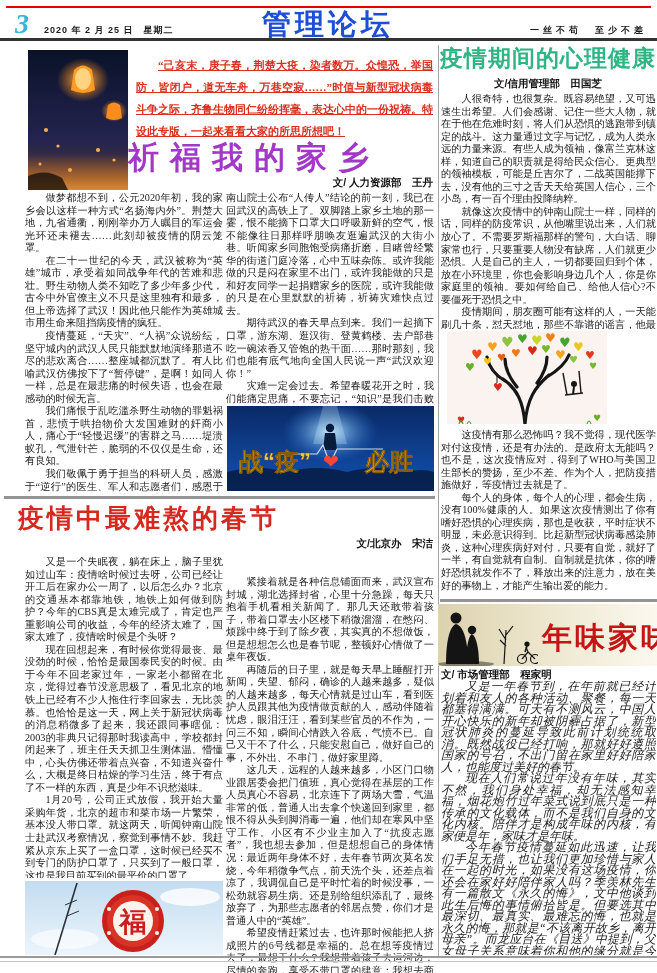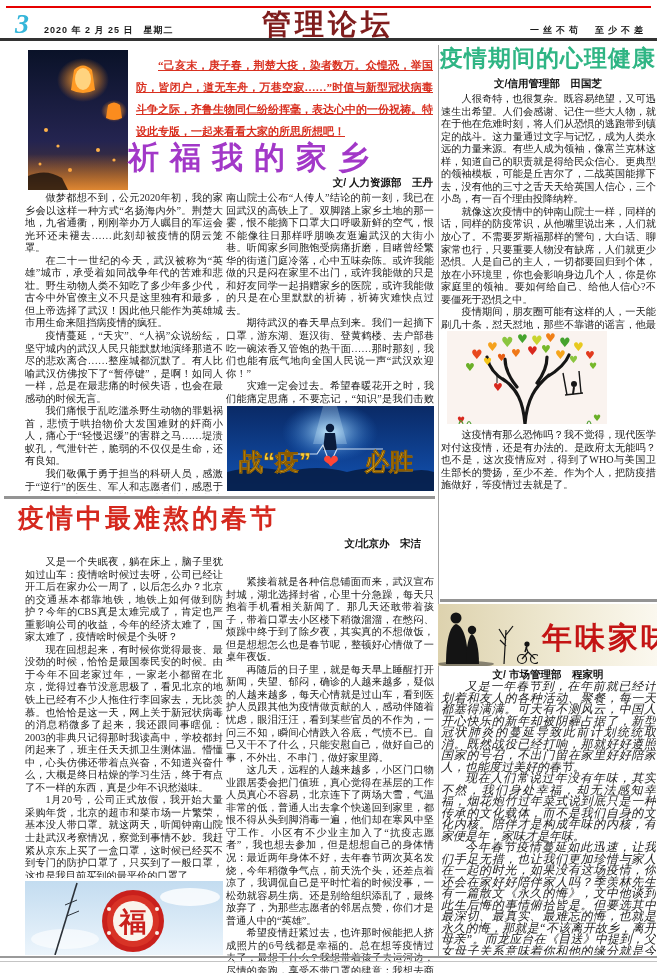--- a/index.html
+++ b/index.html
@@ -6,21 +6,21 @@
   #page{position:relative;width:657px;height:973px;background:#fff;overflow:hidden;
         font-family:"Liberation Serif","DejaVu Serif",serif;color:#1a1a1a;}
   .abs{position:absolute;}
 
   
   .top-red-rule{left:6px;top:6px;width:645px;height:2px;background:#e60000;}
   .pagenum{left:15px;top:8px;font-size:28px;font-weight:bold;font-style:italic;color:#35b5d9;}
   .date{left:44px;top:24px;font-size:9px;font-weight:bold;letter-spacing:1px;color:#1a1a1a;
         font-family:"Liberation Sans","DejaVu Sans",sans-serif;}
   .masthead{left:228px;top:5px;width:200px;text-align:center;font-size:29px;font-weight:bold;
-            color:#7f1d1d;letter-spacing:4px;}
+            color:#1d4ed8;letter-spacing:4px;}
   .motto{right:10px;top:24px;font-size:9px;font-weight:bold;letter-spacing:4px;color:#1a1a1a;
          font-family:"Liberation Sans","DejaVu Sans",sans-serif;}
   .head-rule{left:0;top:38px;width:657px;height:3px;background:#333;}
 
   
   .v-rule{left:438px;top:45px;width:1px;height:911px;background:#a3a3a3;}
   .divider{height:3px;background:#949494;}
   .divider1{left:4px;top:496px;width:431px;}
   .divider2{left:440px;top:599px;width:217px;}
   .bottom-rule-a{left:0;top:956px;width:657px;height:2px;background:#9a9a9a;}
@@ -40,40 +40,40 @@
           letter-spacing:11px;font-family:"Liberation Sans","DejaVu Sans",sans-serif;white-space:nowrap;}
   .author1{left:260px;top:176px;width:173px;text-align:right;}
   .a1c1{left:25px;top:192px;width:198px;height:302px;}
   .a1c2{left:226px;top:192px;width:208px;height:212px;}
   .img-lantern{left:28px;top:50px;}
   .img-battle{left:227px;top:406px;}
 
   
   .title2{left:18px;top:501px;width:400px;text-align:left;font-size:26px;font-weight:bold;
           color:#d5281e;letter-spacing:3px;font-family:"Liberation Sans","DejaVu Sans",sans-serif;}
-  .author2{left:248px;top:537px;width:173px;text-align:right;}
+  .author2{left:260px;top:537px;width:173px;text-align:right;}
   .a2c1{left:25px;top:556px;width:198px;height:322px;}
   .a2c2{left:226px;top:556px;width:208px;height:398px;margin-top:20px;}
   .img-fu{left:25px;top:881px;}
 
   
   .title3{left:440px;top:43px;width:217px;font-size:23px;font-weight:bold;color:#2fb584;
           letter-spacing:1px;font-family:"Liberation Sans","DejaVu Sans",sans-serif;white-space:nowrap;}
   .author3{left:441px;top:77px;width:214px;text-align:center;}
   .a3top{left:441px;top:93px;width:215px;height:236px;}
   .img-tree{left:447px;top:331px;}
   .a3bottom{left:441px;top:429px;width:215px;height:168px;}
 
   
   .a4block{left:438px;top:604px;width:219px;height:62px;
            background:linear-gradient(90deg,#ddd2ae 0%,#efe9d2 55%,#fbf8ef 100%);}
   .img-family{position:absolute;left:0;top:0;}
   .title4{position:absolute;left:104px;top:14px;width:112px;font-size:30px;font-weight:bold;
           color:#c41414;letter-spacing:3px;white-space:nowrap;}
-  .author4{left:441px;top:668px;width:214px;text-align:center;}
+  .author4{left:441px;top:668px;width:214px;}
   .a4body{left:441px;top:681px;width:215px;height:274px;}
   .a4body p{font-size:12px;line-height:11.5px;font-style:italic;}
 </style>
 </head>
 <body>
 
 <div id="page">
 
   <div class="abs top-red-rule"></div>
   <div class="abs pagenum">3</div>
@@ -231,20 +231,21 @@
       <text x="50" y="30" font-size="10" fill="#e65c12">♥</text>
       <text x="142" y="38" font-size="9" fill="#76b82a">♥</text>
       <text x="10" y="92" font-size="9" fill="#d8281e">♥</text>
       <text x="146" y="90" font-size="9" fill="#6aaf28">♥</text>
     </g>
     <path d="M12 93 q2 -7 4 0 M20 93 q2 -5 4 0 M140 93 q2 -6 4 0" stroke="#4f9e33" stroke-width="1.2" fill="none"></path>
   </svg>
 
   <div class="abs body-col a3bottom">
       <p>这疫情有那么恐怖吗？我不觉得，现代医学对付这疫情，还是有办法的。是政府太无能吗？也不是，这次疫情应对，得到了WHO与美国卫生部长的赞扬，至少不差。作为个人，把防疫措施做好，等疫情过去就是了。</p>
+      <p>每个人的身体，每个人的心理，都会生病，没有100%健康的人。如果这次疫情测出了你有嗜好恐惧的心理疾病，那也是收获，平时症状不明显，未必意识得到。比起新型冠状病毒感染肺炎，这种心理疾病好对付，只要有自觉，就好了一半，有自觉就有自制。自制就是抗体，你的嗜好恐惧就发作不了，释放出来的注意力，放在美好的事物上，才能产生输出爱的能力。</p>
     </div>
   <div class="abs divider divider2"></div>
 
   <div class="abs a4block">
     <svg class="img-family" width="100" height="62" viewBox="0 0 100 62">
       <ellipse cx="28" cy="60" rx="28" ry="3" fill="#141414" opacity="0.45"></ellipse>
       <circle cx="18" cy="14" r="5.5" fill="#141414"></circle>
       <path d="M8 60 C8 36 12 22 18 20 C26 22 30 38 30 60 Z" fill="#141414"></path>
       <circle cx="34" cy="26" r="4.2" fill="#141414"></circle>
       <path d="M28 60 C28 42 31 31 34 30 C38 32 41 44 41 60 Z" fill="#141414"></path>

